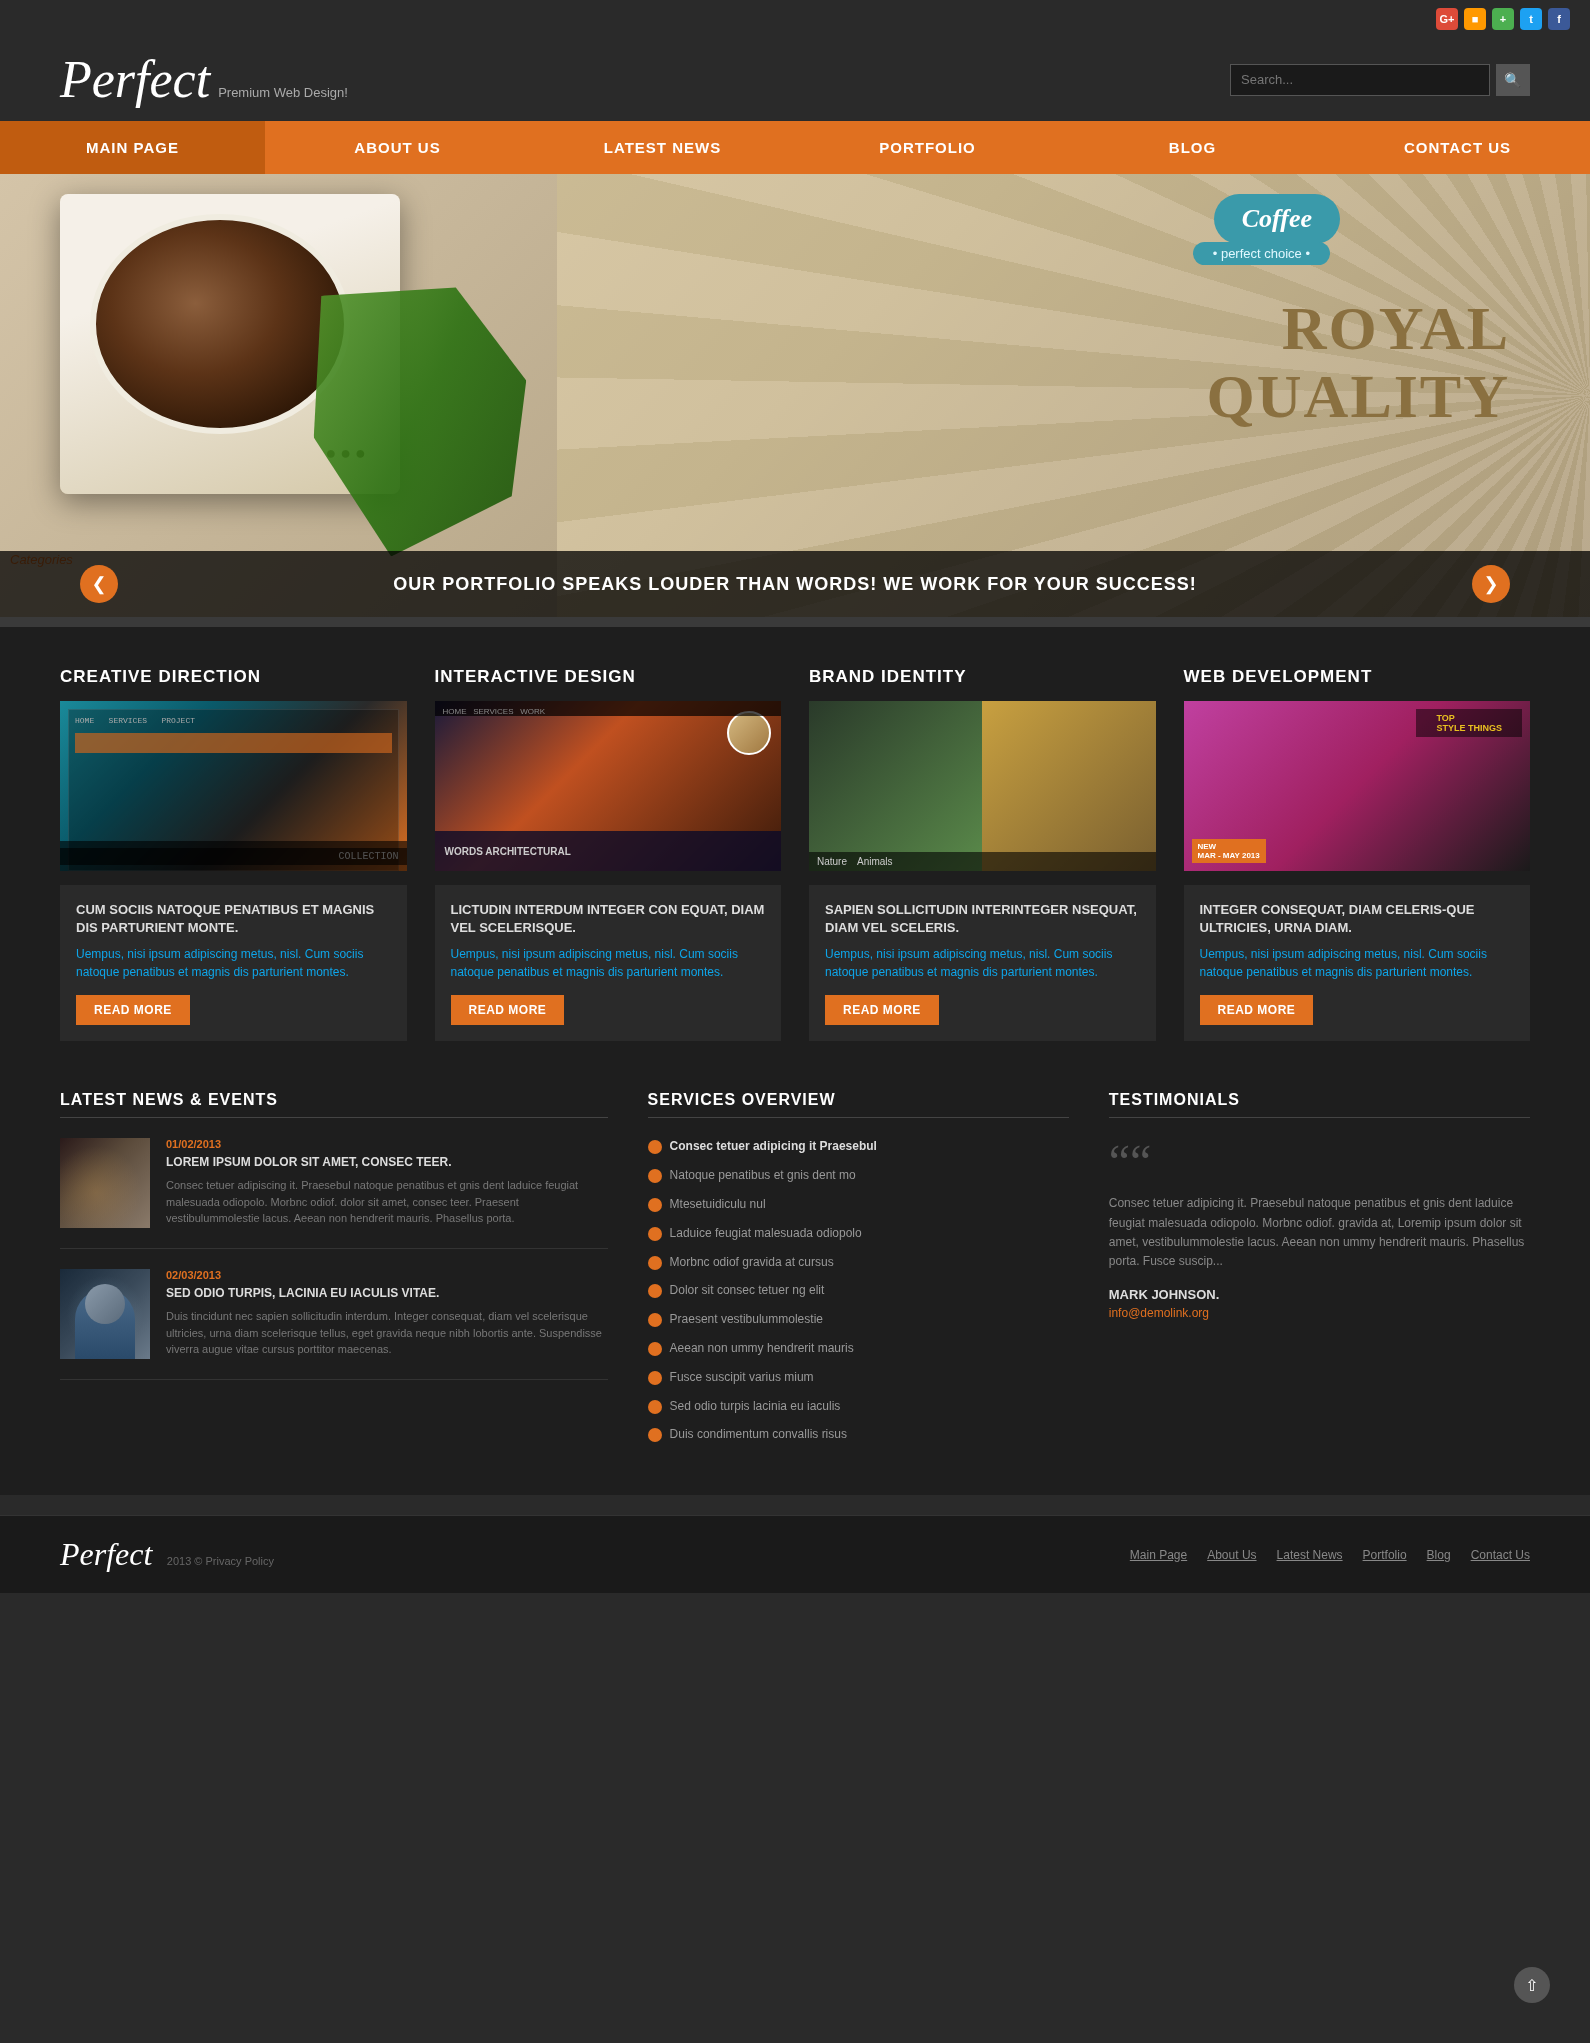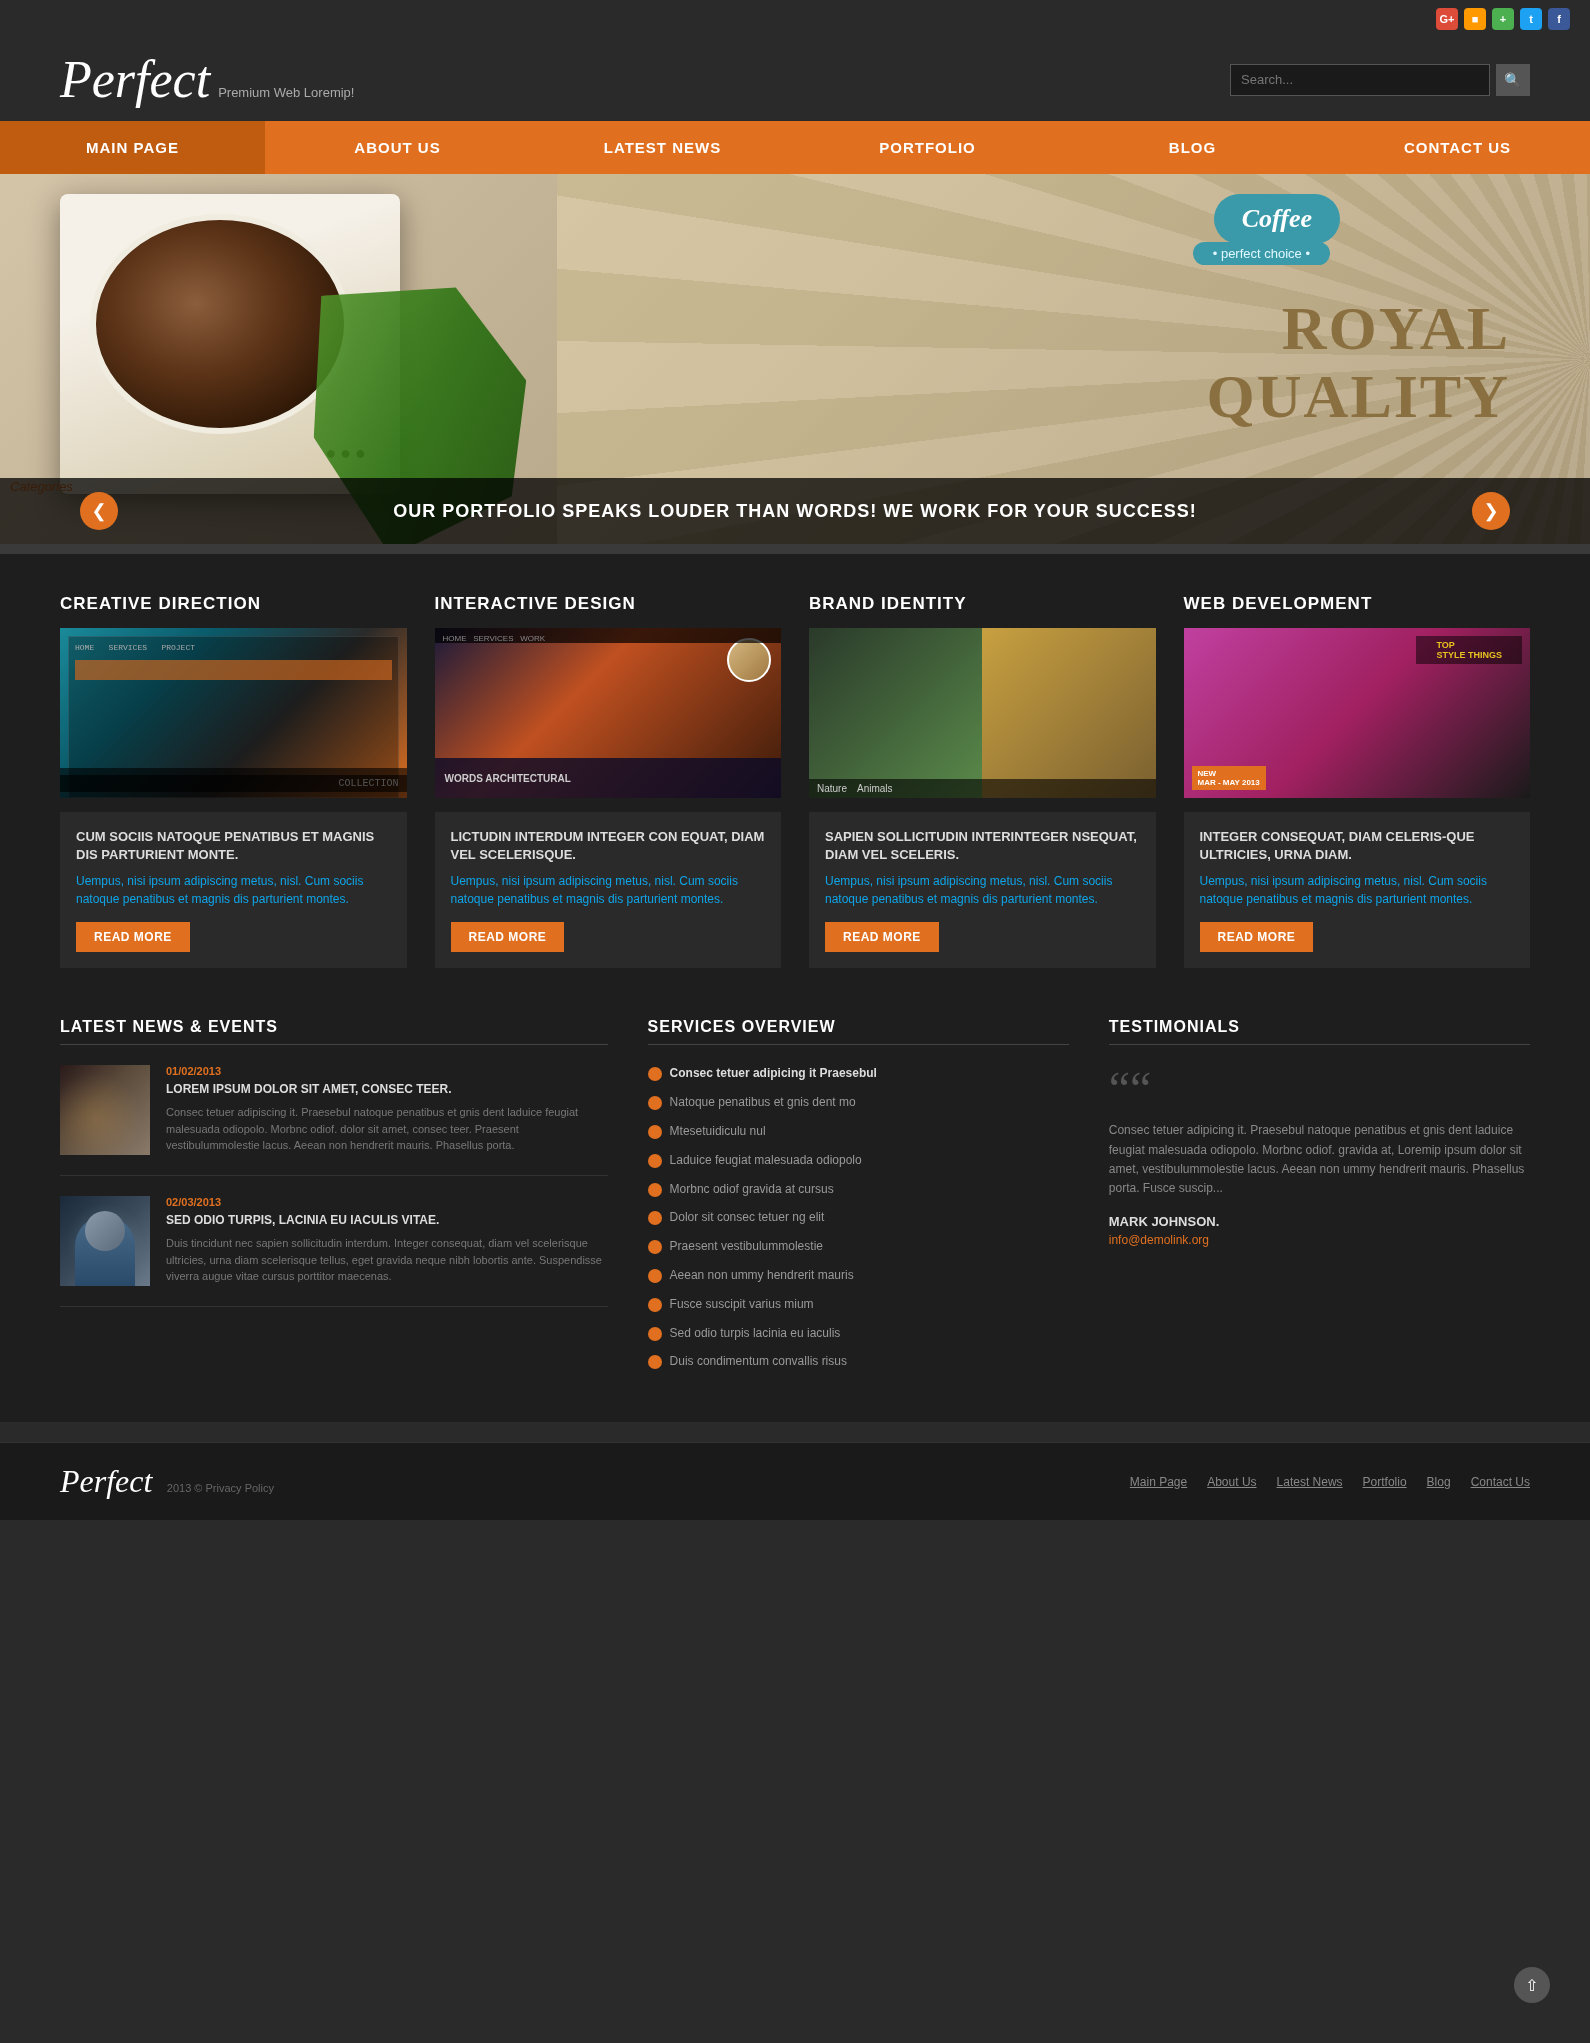--- a/index.html
+++ b/index.html
@@ -21,21 +21,21 @@
     .search-wrap { display: flex; align-items: center; gap: 6px; }
     .search-input { width: 260px; height: 32px; border: 1px solid #555; background: #1a1a1a; color: #ccc; padding: 0 10px; font-size: 13px; }
     .search-btn { width: 34px; height: 32px; background: #555; border: none; color: #fff; cursor: pointer; font-size: 14px; }
 
     
     .nav-bar { background: #e07020; display: flex; }
     .nav-item { flex: 1; text-align: center; padding: 18px 10px; color: #fff; font-size: 15px; font-weight: bold; letter-spacing: 1px; cursor: pointer; text-transform: uppercase; }
     .nav-item.active { background: #c05c10; }
 
     
-    .hero { position: relative; width: 100%; height: 370px; background: #c8b89a; overflow: hidden; }
+    .hero { position: relative; width: 100%; height: 443px; background: #c8b89a; overflow: hidden; }
     .hero-img-area { width: 100%; height: 100%; position: relative; background: linear-gradient(135deg, #d4c4a8 0%, #b8a88a 50%, #8a7a6a 100%); }
     .hero-caption { position: absolute; bottom: 0; left: 0; right: 0; background: rgba(0,0,0,0.75); padding: 14px 80px; display: flex; align-items: center; justify-content: space-between; }
     .hero-caption-text { color: #fff; font-size: 18px; font-weight: bold; letter-spacing: 1px; flex: 1; text-align: center; }
     .hero-arrow { width: 38px; height: 38px; border-radius: 50%; background: #e07020; color: #fff; border: none; font-size: 18px; cursor: pointer; display: flex; align-items: center; justify-content: center; }
     .hero-cats { position: absolute; bottom: 50px; left: 10px; color: #e07020; font-style: italic; font-size: 13px; }
 
     
     .main-content { background: #1e1e1e; padding: 40px 60px; }
 
     
@@ -95,21 +95,21 @@
   <span class="social-icon si-gplus">G+</span>
   <span class="social-icon si-rss">■</span>
   <span class="social-icon si-green">+</span>
   <span class="social-icon si-twitter">t</span>
   <span class="social-icon si-facebook">f</span>
 </div>
 
 <div class="header-main">
   <div class="logo-wrap">
     <span class="logo-text">Perfect</span>
-    <span class="logo-sub">Premium Web Loremip!</span>
+    <span class="logo-sub">Premium Web Design!</span>
   </div>
   <div class="search-wrap">
     <input class="search-input" type="text" placeholder="Search..." style="">
     <button class="search-btn">🔍</button>
   </div>
 </div>
 
 <nav class="nav-bar">
   <div class="nav-item active">MAIN PAGE</div>
   <div class="nav-item">ABOUT US</div>

